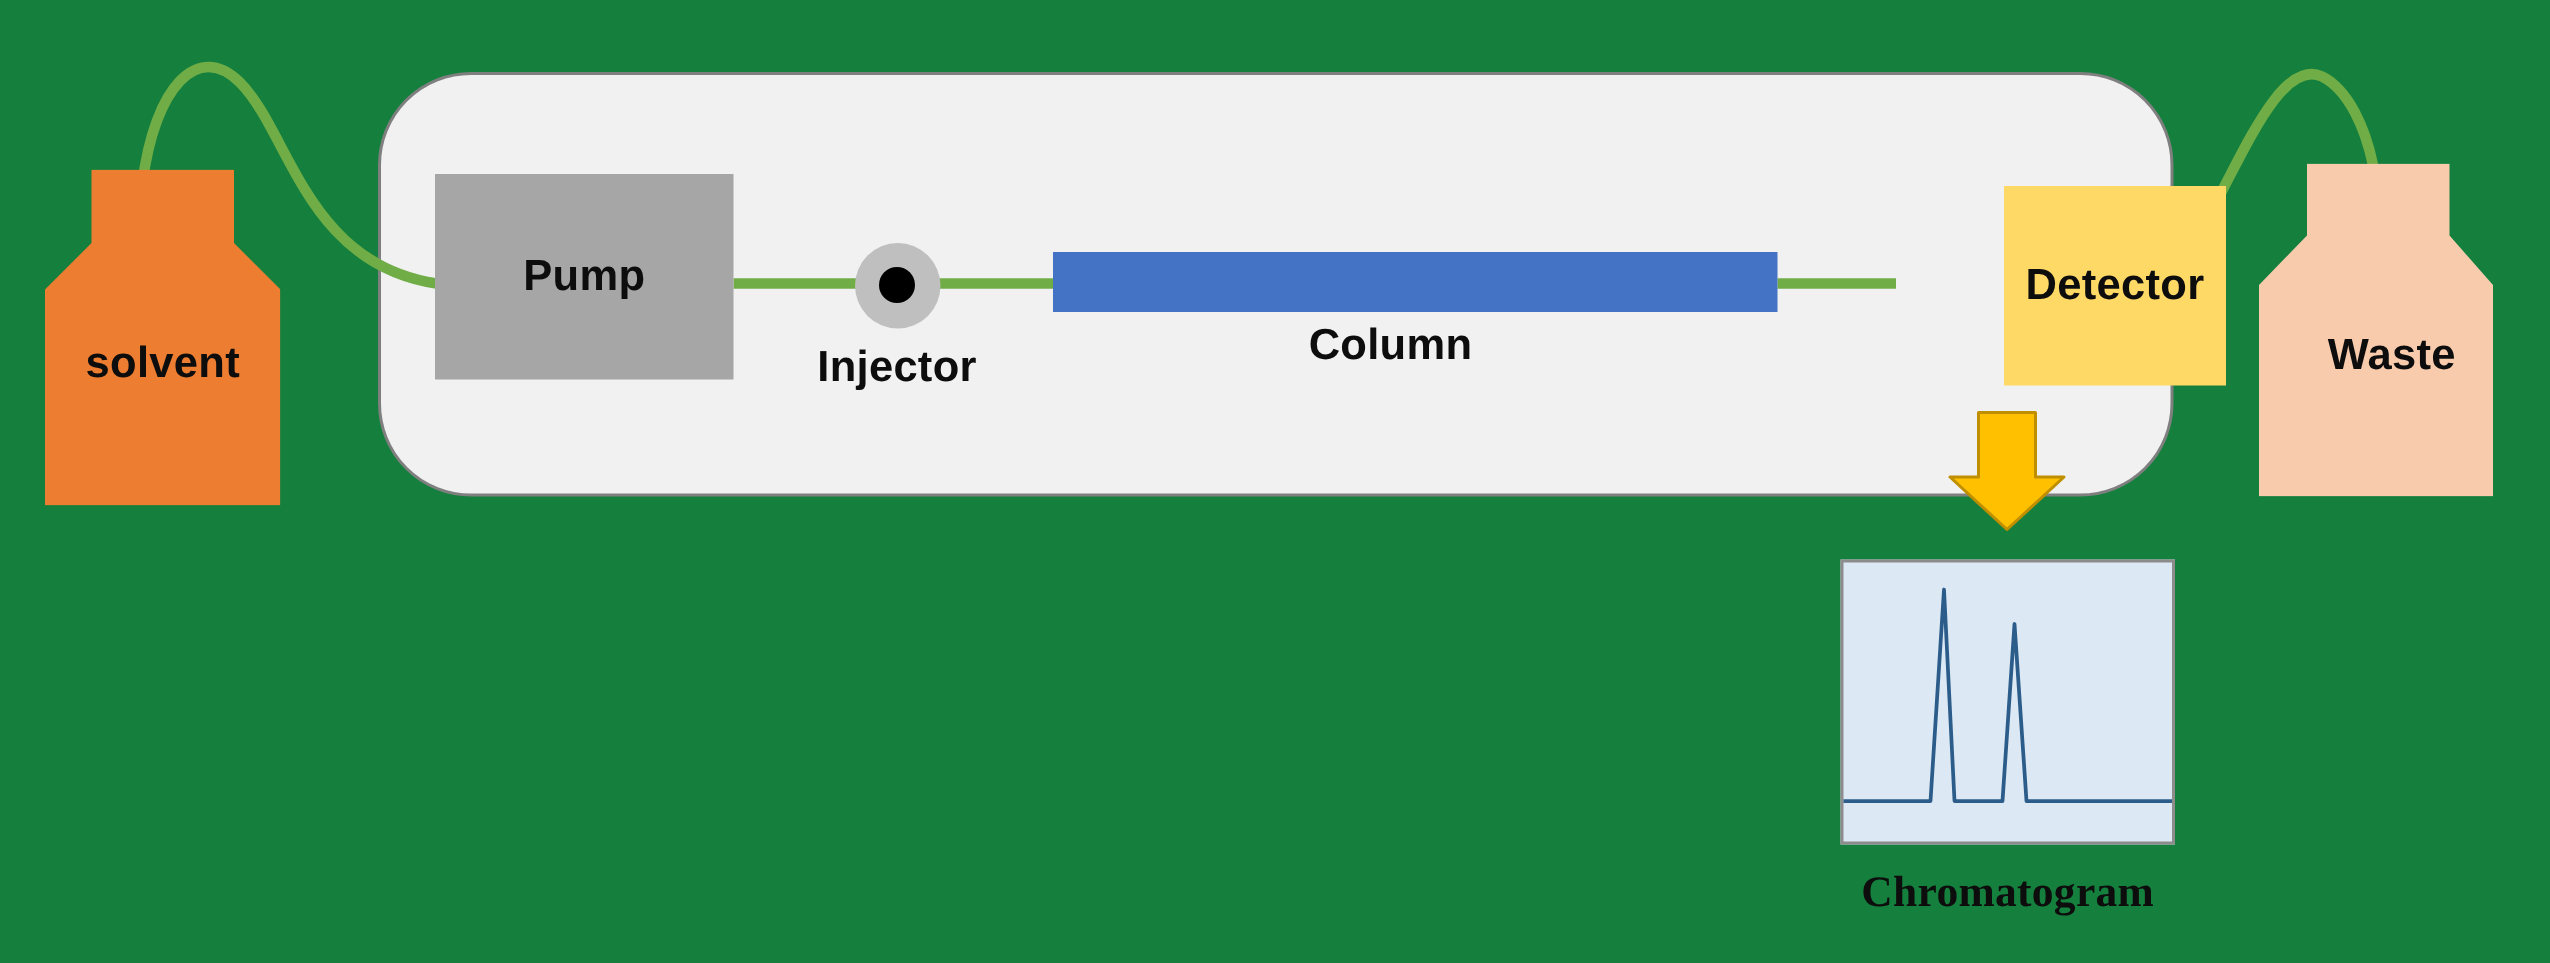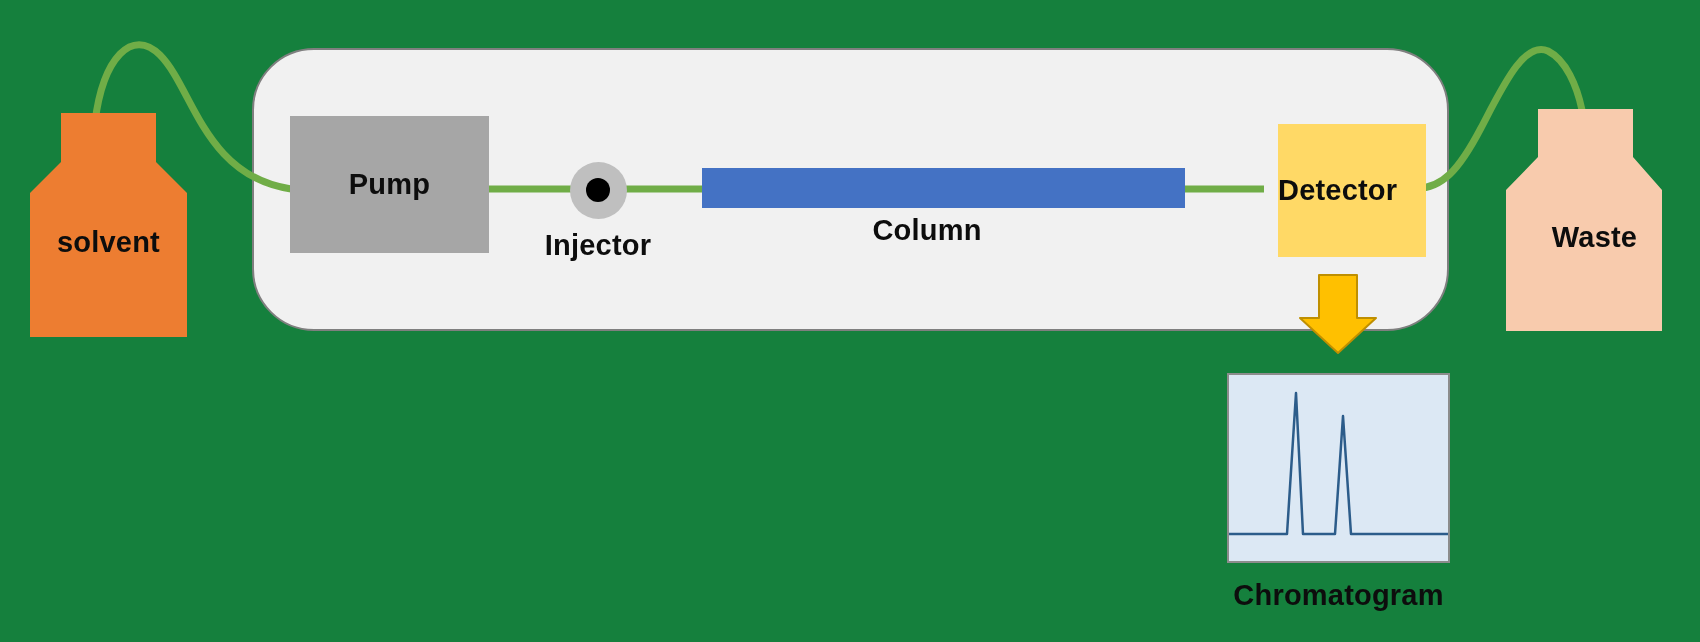--- a/index.html
+++ b/index.html
@@ -29,22 +29,22 @@
   }
 
   .shape { z-index: 4; }
 
   .pump-box {
     left: 290px; top: 116px; width: 199px; height: 137px;
     display: flex; align-items: center; justify-content: center;
   }
   .column-bar { left: 702px; top: 168px; width: 483px; height: 40px; }
   .detector-box {
-    left: 1278px; top: 124px; width: 148px; height: 133px;
-    display: flex; align-items: center; 
+    left: 1336px; top: 124px; width: 148px; height: 133px;
+    display: flex; align-items: center; justify-content: center;
   }
   .injector-outer { left: 570px; top: 162px; width: 57px; height: 57px; border-radius: 50%; }
   .injector-dot   { left: 586px; top: 178px; width: 24px; height: 24px; border-radius: 50%; }
 
   .solvent-bottle {
     left: 30px; top: 113px; width: 157px; height: 224px;
     clip-path: polygon(31px 0, 126px 0, 126px 49px, 157px 80px, 157px 224px, 0 224px, 0 80px, 31px 49px);
   }
   .waste-bottle {
     left: 1506px; top: 109px; width: 156px; height: 222px;
@@ -64,21 +64,21 @@
     font-size: 29px;
     color: #0d0d0d;
     display: flex; align-items: center; justify-content: center;
     white-space: nowrap;
     letter-spacing: 0.2px;
   }
   .label-solvent      { left: 30px;   top: 222px; width: 157px; height: 40px; }
   .label-injector     { left: 498px;  top: 225px; width: 200px; height: 40px; }
   .label-column       { left: 802px;  top: 210px; width: 250px; height: 40px; }
   .label-waste        { left: 1506px; top: 217px; width: 156px; height: 40px; padding-left: 21px; }
-  .label-chromatogram { left: 1217px; top: 575px; width: 243px; height: 40px; }
+  .label-chromatogram { left: 1217px; top: 575px; width: 243px; height: 40px; font-family: Liberation Serif, serif; }
   .inner-label { font-weight: 700; font-size: 29px; color: #0d0d0d; letter-spacing: 0.2px; }
 </style>
 </head>
 <body>
 
 <div class="canvas">
 
   <div class="abs enclosure" style="background-color: rgb(241, 241, 241); border-color: rgb(127, 127, 127);"></div>
 
   <div class="abs chromatogram-panel" style="background-color: rgb(220, 232, 244); border-color: rgb(140, 140, 140);">

